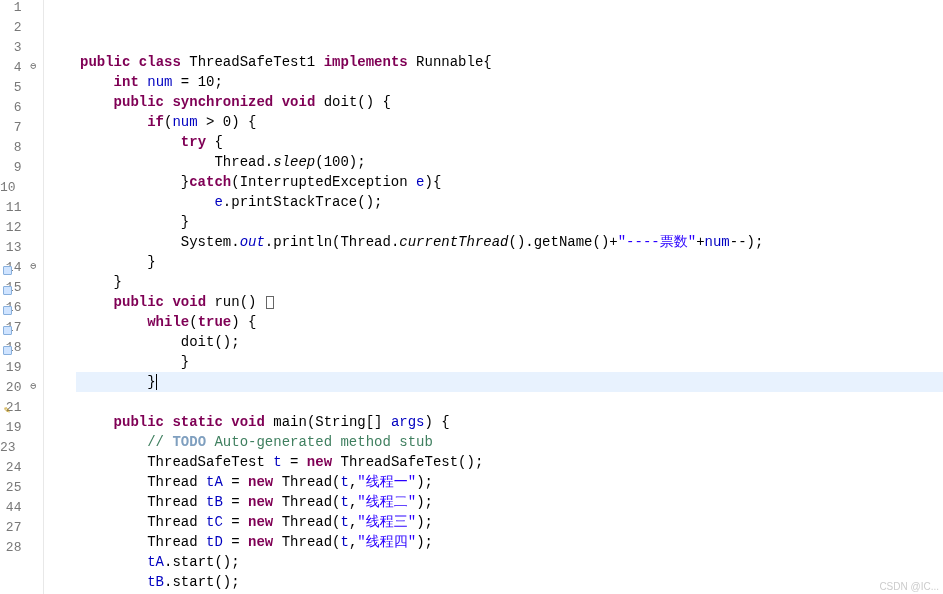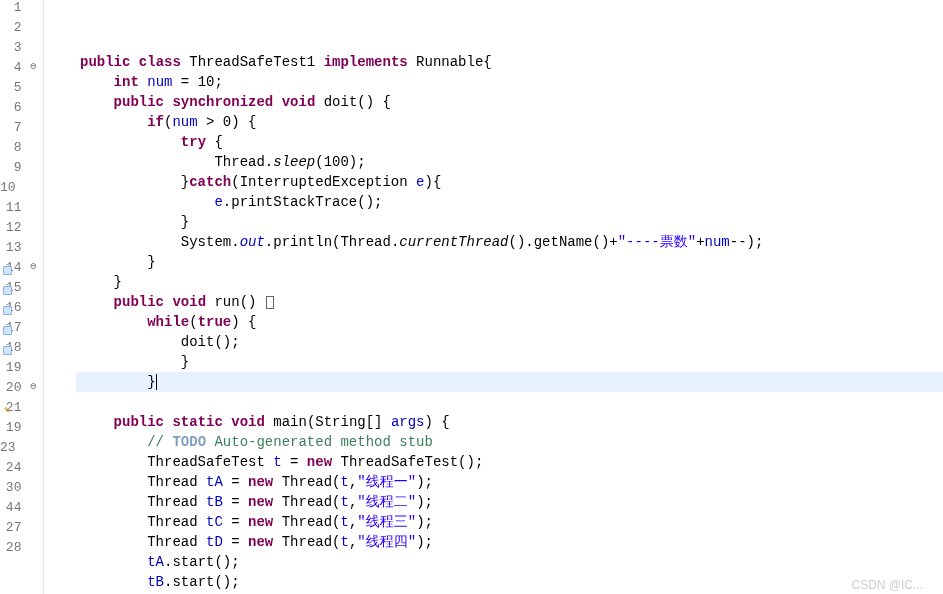--- a/index.html
+++ b/index.html
@@ -79,22 +79,22 @@
     .cursor {
       display: inline-block;
       width: 1px;
       height: 16px;
       background: #000;
       vertical-align: middle;
     }
     .watermark {
       position: absolute;
       bottom: 2px;
-      right: 20px;
-      font-size: 12px;
+      right: 4px;
+      font-size: 10px;
       color: #cccccc;
       font-family: Arial, sans-serif;
     }
     .row { display: flex; height: 20px; }
     .box-char { border: 1px solid #666; display: inline-block; width: 8px; height: 13px; vertical-align: middle; margin-left: 1px; }
   </style>
 </head>
 <body>
 
 <div class="gutter">
@@ -205,21 +205,21 @@
       </div>
       <div class="row" style="position: relative; gap: 45px;">
         <div class="ln">23</div>
         <div class="ann"></div>
       </div>
       <div class="row" style="position: relative;">
         <div class="ln">24</div>
         <div class="ann"></div>
       </div>
       <div class="row" style="position: relative;">
-        <div class="ln">30</div>
+        <div class="ln">25</div>
         <div class="ann"></div>
       </div>
       <div class="row" style="position: relative;">
         <div class="ln">44</div>
         <div class="ann"></div>
       </div>
       <div class="row" style="position: relative;">
         <div class="ln">27</div>
         <div class="ann"></div>
       </div>

